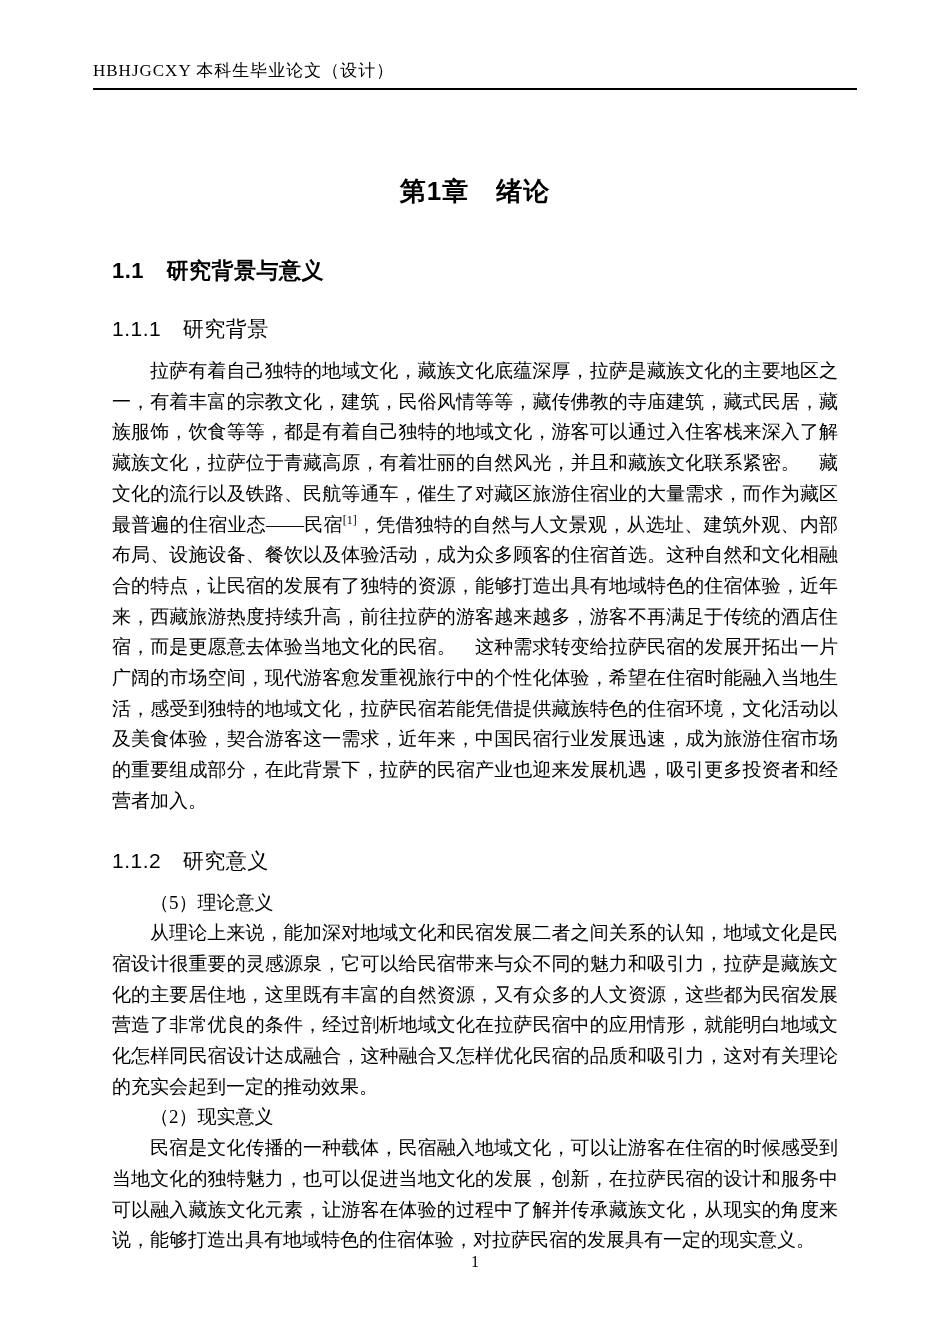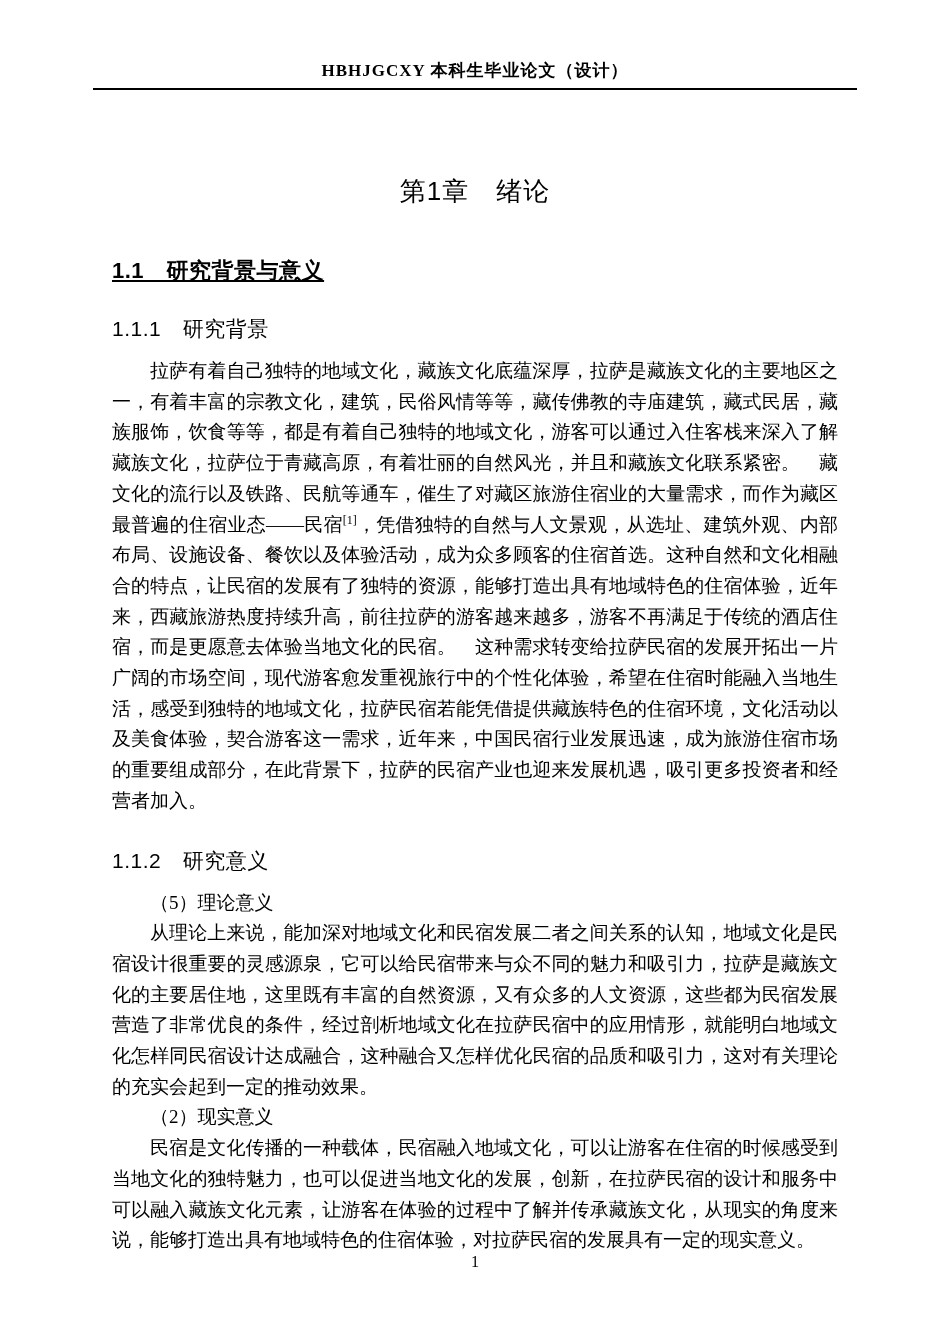--- a/index.html
+++ b/index.html
@@ -14,49 +14,46 @@
     position: relative;
     width: 950px;
     height: 1344px;
     margin: 0 auto;
     background: #ffffff;
     padding: 60px 93px 0 93px;
     overflow: hidden;
   }
   .page-header { width: 100%; }
   .header-text {
-    text-align: center;
     font-size: 17px;
     line-height: 22px;
     letter-spacing: 1px;
-    font-weight: bold;
   }
   .header-rule {
     margin-top: 6px;
     height: 0;
     border-bottom: 2px solid #000000;
   }
   .content { margin: 0 19px; }
   .chapter-title {
     margin: 84px 0 0 0;
     text-align: center;
     font-family: "Liberation Sans", "DejaVu Sans", sans-serif;
     font-size: 26px;
-    font-weight: normal;
+    font-weight: bold;
     letter-spacing: 1px;
     line-height: 34px;
   }
   .section-heading {
     margin: 48px 0 0 0;
     font-family: "Liberation Sans", "DejaVu Sans", sans-serif;
     font-size: 22px;
     font-weight: bold;
     line-height: 29px;
     letter-spacing: 0.5px;
-    text-decoration: underline;
   }
   .subsection-heading {
     margin: 30px 0 14px 0;
     font-family: "Liberation Sans", "DejaVu Sans", sans-serif;
     font-size: 21px;
     font-weight: normal;
     line-height: 27px;
     letter-spacing: 0.5px;
   }
   .body-para {

